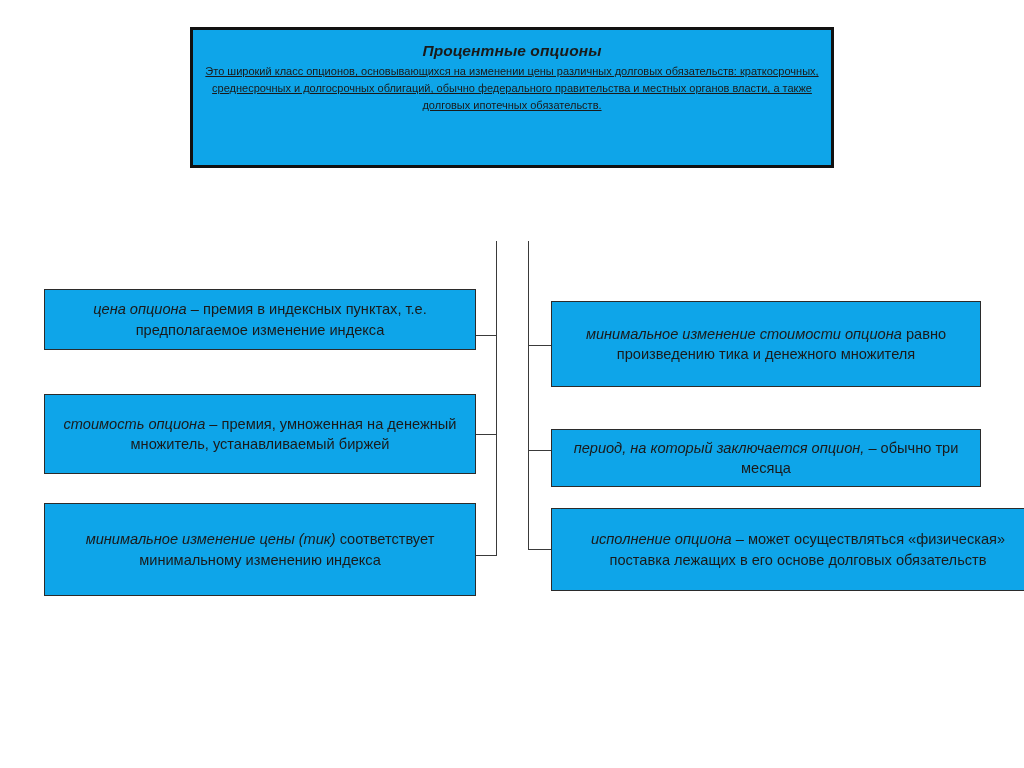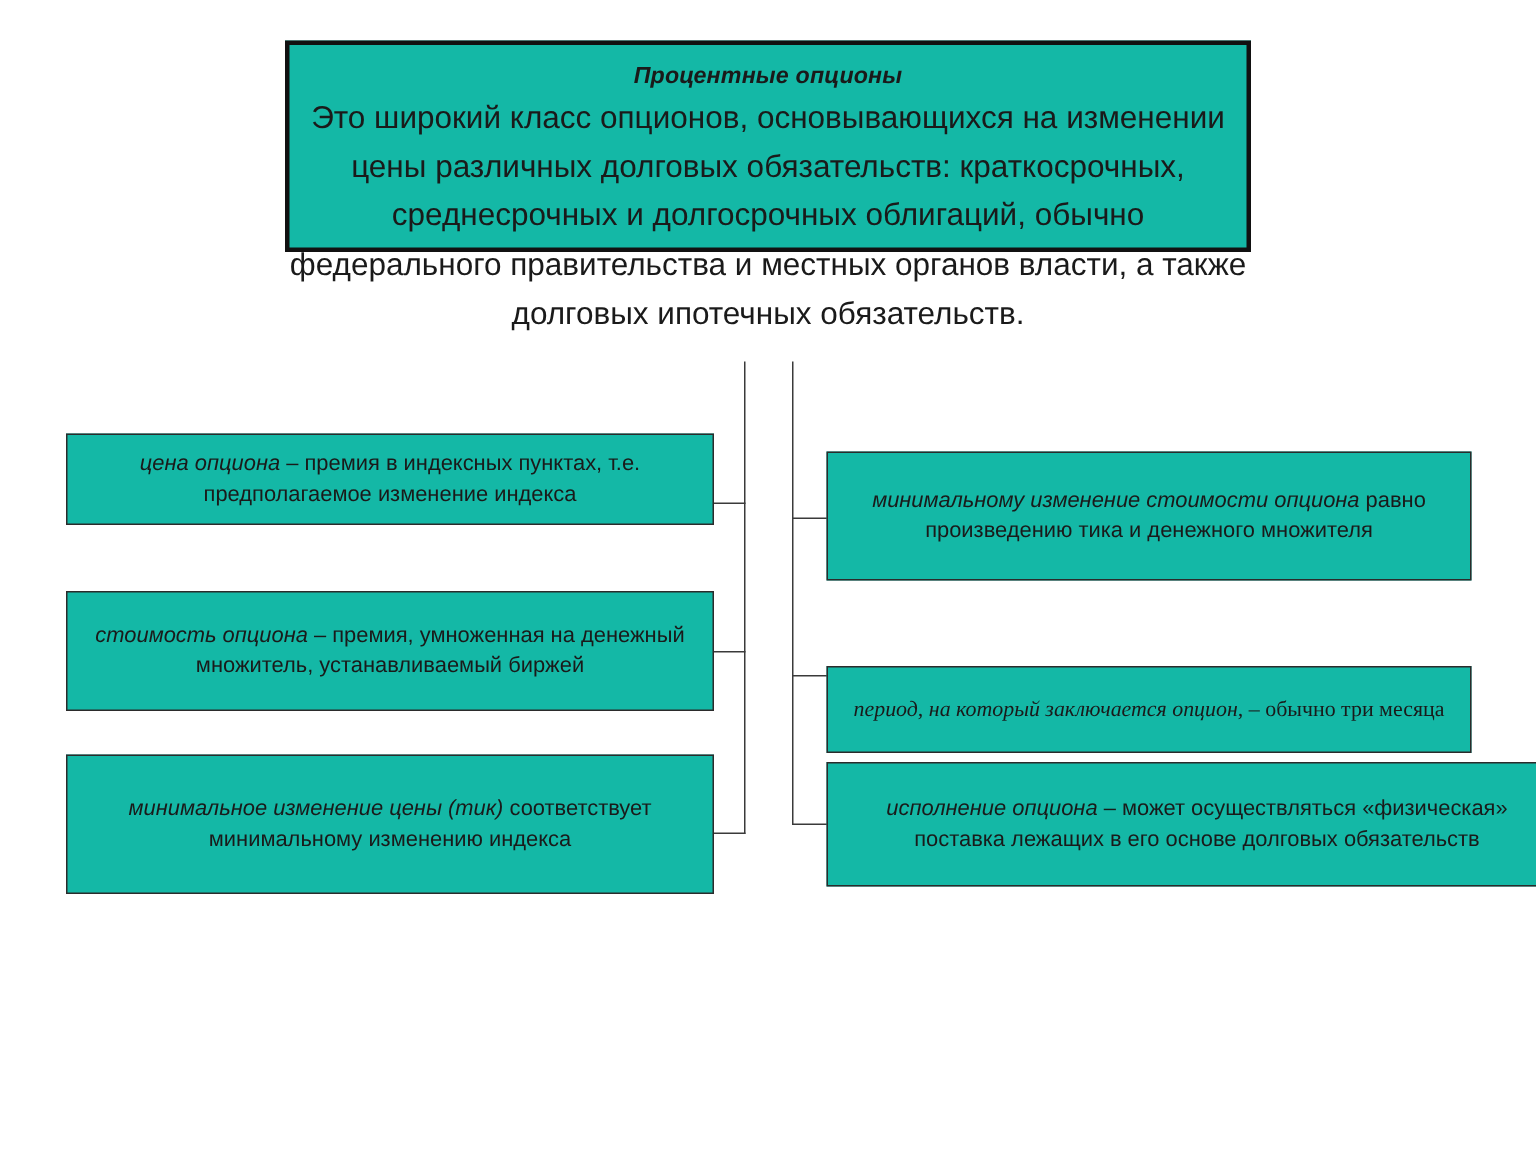--- a/index.html
+++ b/index.html
@@ -23,21 +23,21 @@
     left: 0;
     top: 0;
     width: 1024px;
     height: 768px;
   }
 
   
   .node {
     position: absolute;
     box-sizing: border-box;
-    background: #14b8a6;
+    background: #0ea5e9;
     border: 1px solid #2b2b2b;
     display: flex;
     flex-direction: column;
     align-items: center;
     justify-content: center;
     text-align: center;
     line-height: 1.38;
   }
   .node p {
     margin: 0;
@@ -56,23 +56,24 @@
     padding-top: 10px;
   }
   #intro-box .intro-title {
     font-weight: bold;
     font-style: italic;
     font-size: 15.5px;
     letter-spacing: .1px;
     margin-bottom: 2px;
   }
   #intro-box .intro-body {
-    font-size: 21px;
+    font-size: 11px;
     line-height: 1.55;
     padding: 0 16px;
+    text-decoration: underline;
   }
 
   
   #header-box {
     left: 225px;
     top: 209px;
     width: 584px;
     height: 32px;
     border: 1px solid #2b2b2b;
   }
@@ -84,21 +85,21 @@
 
   
   .leaf { font-size: 14.6px; }
   .leaf .term { font-style: italic; }
 
   #leaf-l1 { left: 44px;  top: 289px; width: 432px; height: 61px; }
   #leaf-l2 { left: 44px;  top: 394px; width: 432px; height: 80px; }
   #leaf-l3 { left: 44px;  top: 503px; width: 432px; height: 93px; justify-content: center; }
 
   #leaf-r1 { left: 551px; top: 301px; width: 430px; height: 86px; }
-  #leaf-r2 { left: 551px; top: 444px; width: 430px; height: 58px; font-family: Liberation Serif, serif; }
+  #leaf-r2 { left: 551px; top: 429px; width: 430px; height: 58px; }
   #leaf-r3 { left: 551px; top: 508px; width: 482px; height: 83px; padding-left: 12px; }
 
   
   .conn {
     position: absolute;
     background: #3a3a3a;
   }
   .conn.v { width: 1px; }
   .conn.h { height: 1px; }
 
@@ -152,21 +153,21 @@
   </div>
 
   <div class="node leaf" id="leaf-l3">
     <p>
       <span class="term">минимальное изменение цены (тик)</span><span class="rest"> соответствует минимальному изменению индекса</span>
     </p>
   </div>
 
   <div class="node leaf" id="leaf-r1">
     <p>
-      <span class="term">минимальному изменение стоимости опциона</span><span class="rest"> равно произведению тика и денежного множителя</span>
+      <span class="term">минимальное изменение стоимости опциона</span><span class="rest"> равно произведению тика и денежного множителя</span>
     </p>
   </div>
 
   <div class="node leaf" id="leaf-r2">
     <p>
       <span class="term">период, на который заключается  опцион,</span><span class="rest"> – обычно три месяца</span>
     </p>
   </div>
 
   <div class="node leaf" id="leaf-r3">

